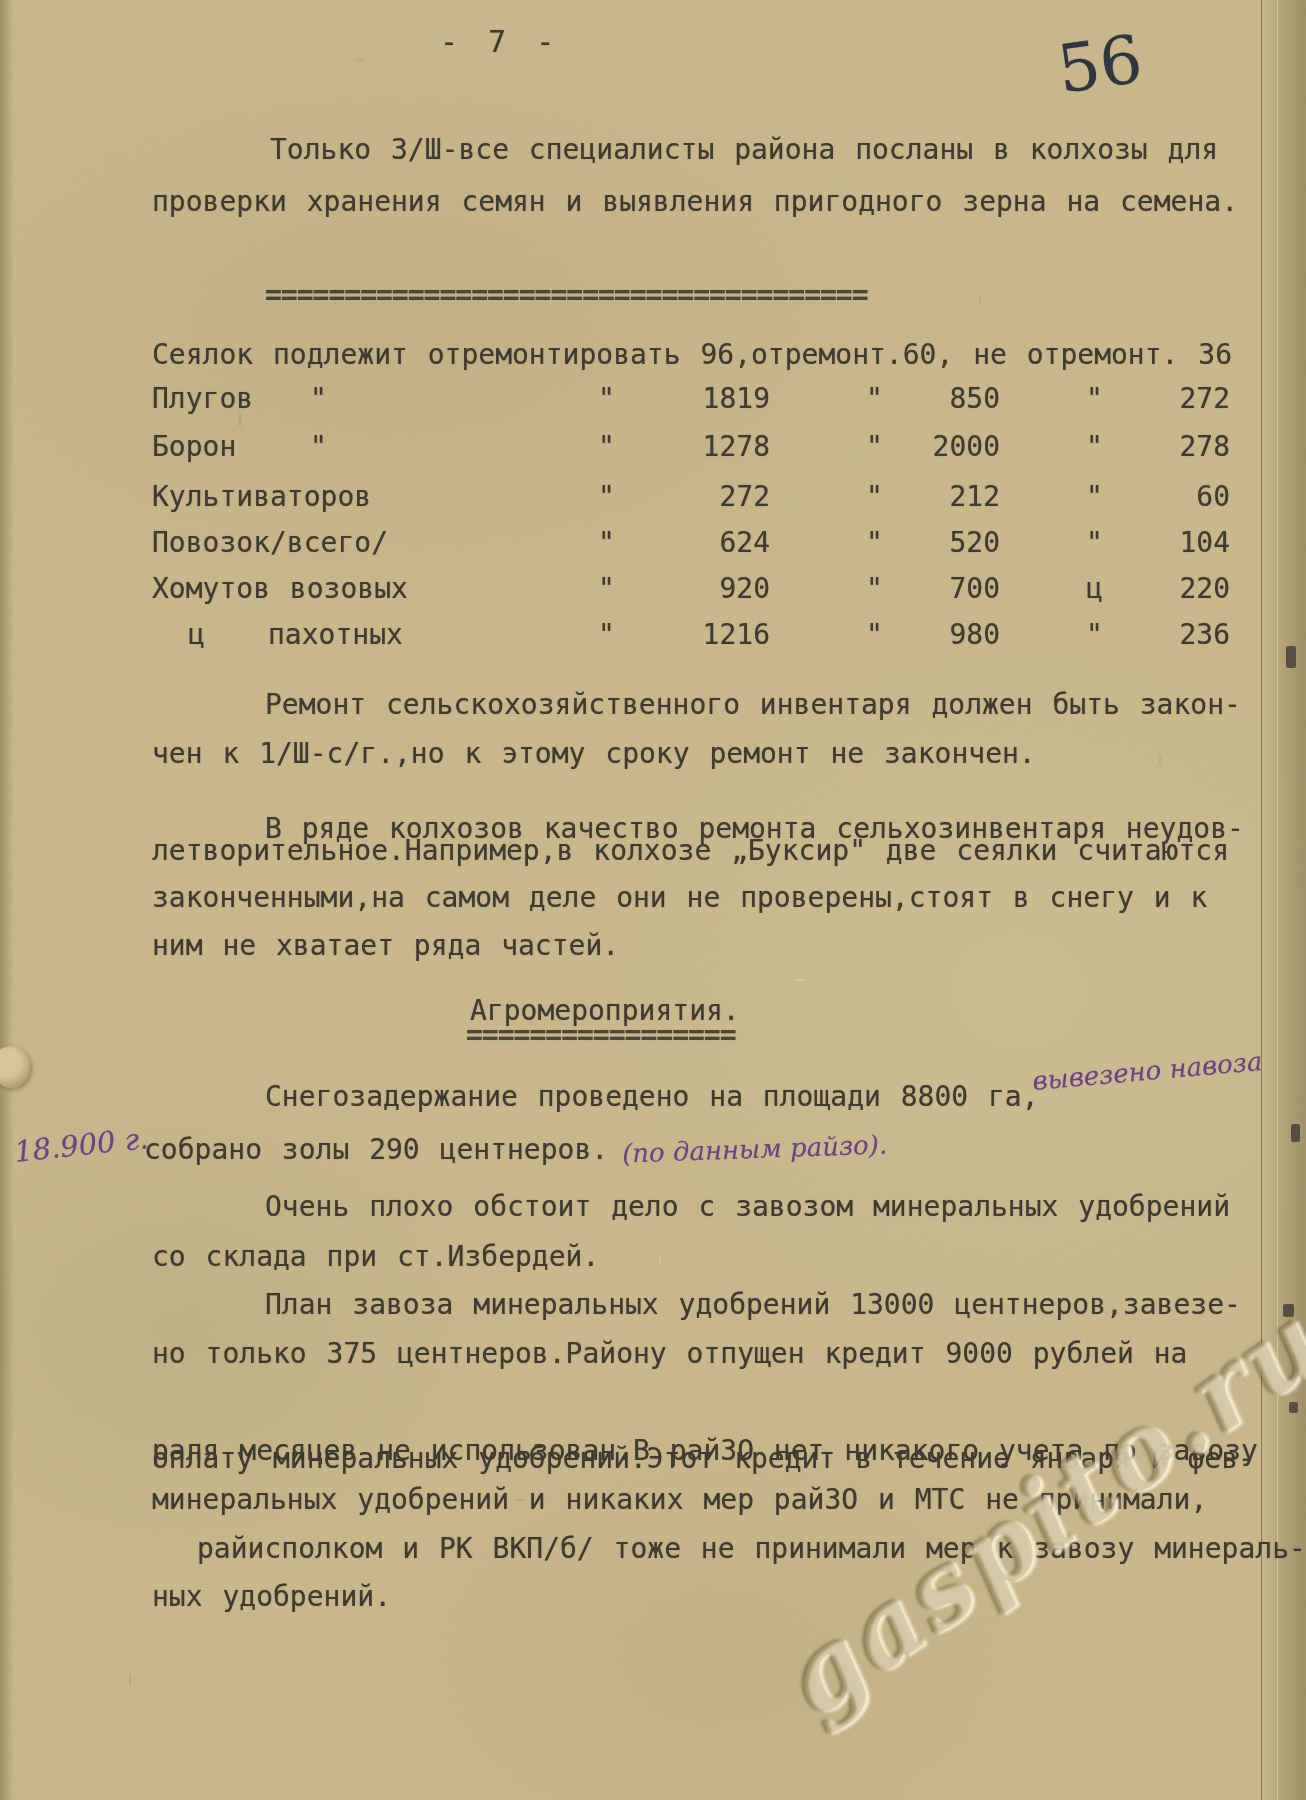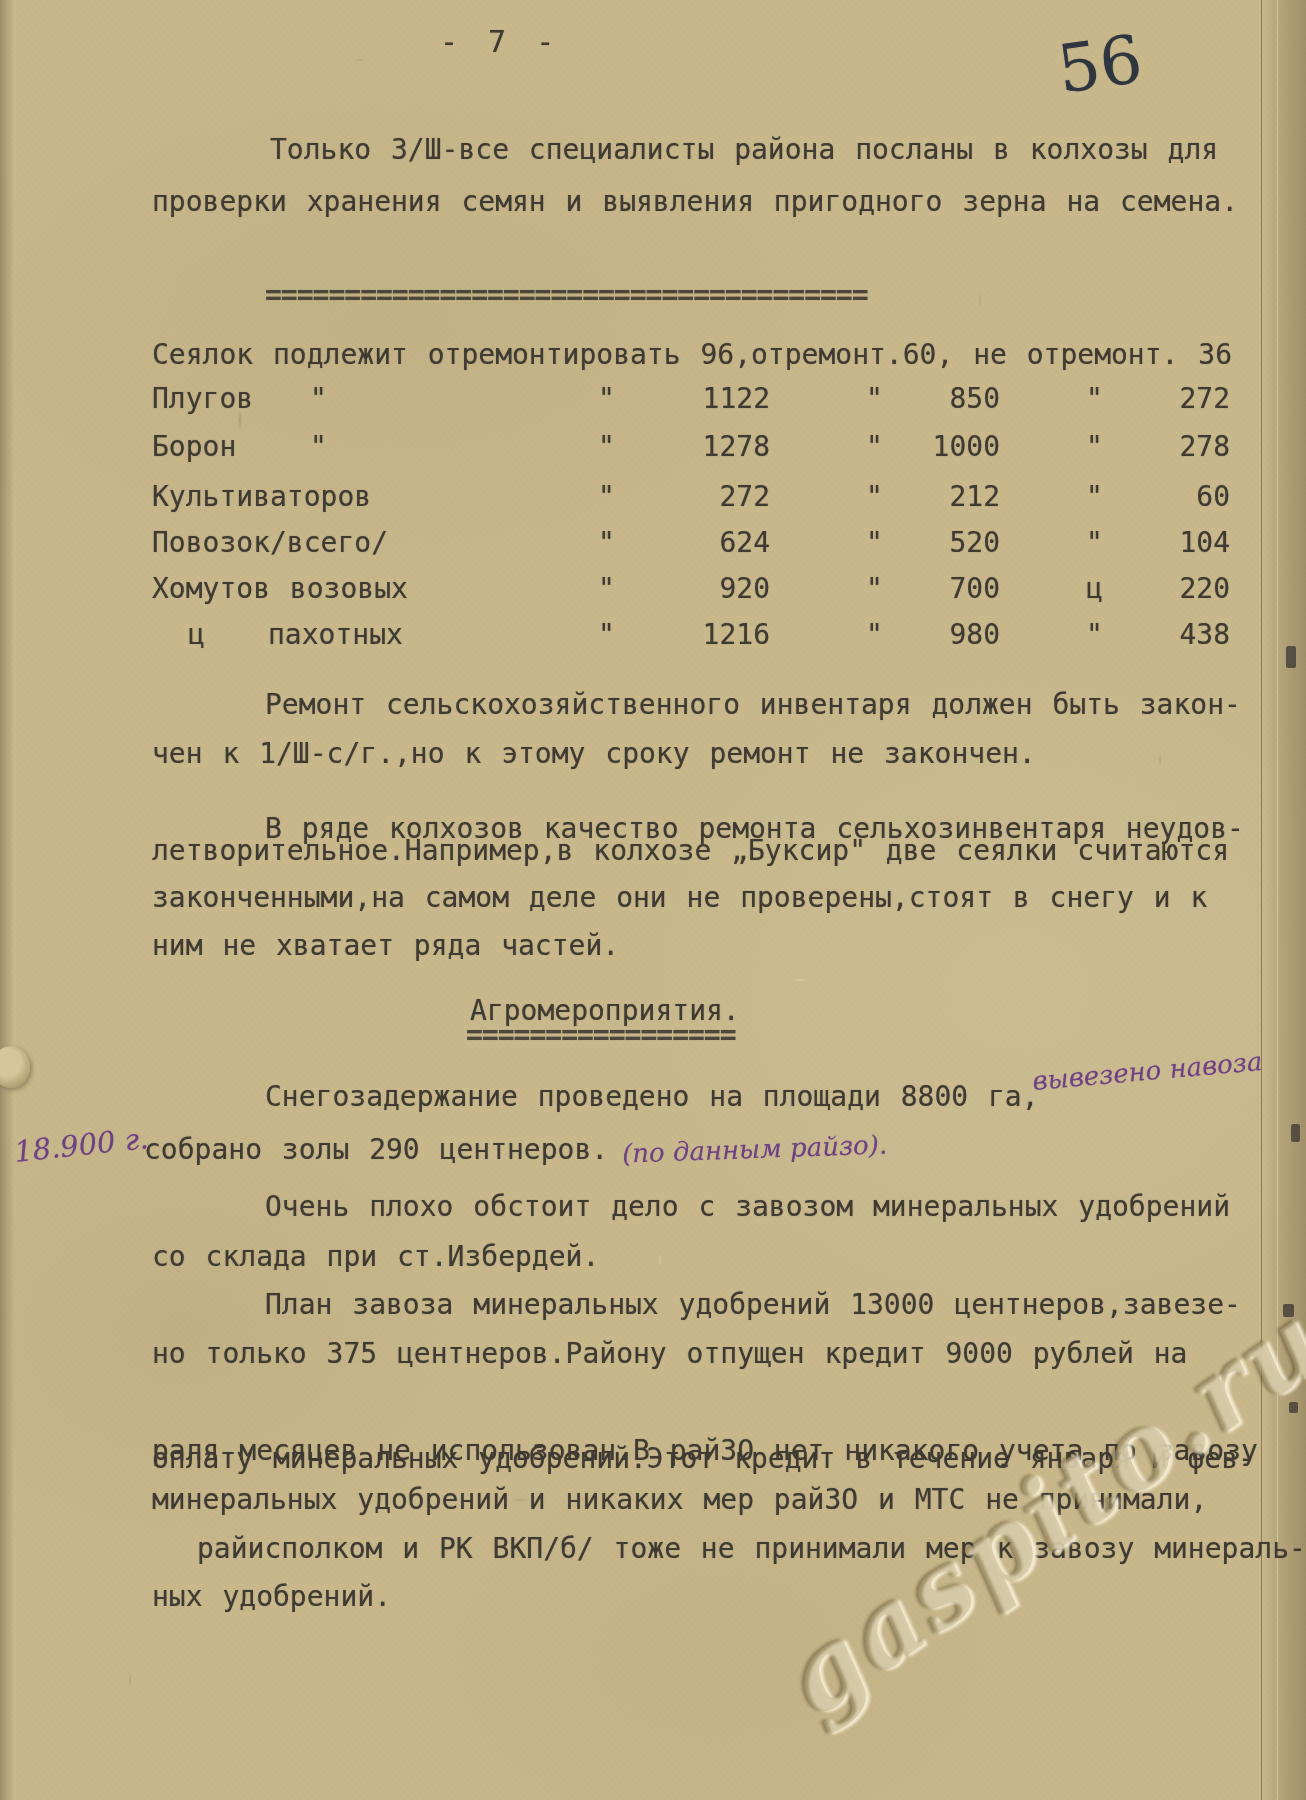--- a/index.html
+++ b/index.html
@@ -108,26 +108,26 @@
       <div class="tline" style="left: 265px; top: 1288px;">План завоза минеральных удобрений 13000 центнеров,завезе-</div>
       <div class="tline" style="left: 152px; top: 1337px;">но только 375 центнеров.Району отпущен кредит 9000 рублей на</div>
       <div class="tline" style="left: 152px; top: 1426px; margin-top: 16px;">оплату минеральных удобрений.Этот кредит в течение января и фев-</div>
       <div class="tline" style="left: 152px; top: 1434px;">раля месяцев не использован.В райЗО нет никакого учета по завозу</div>
       <div class="tline" style="left: 152px; top: 1483px;">минеральных удобрений и никаких мер райЗО и МТС не принимали,</div>
       <div class="tline" style="left: 152px; top: 1532px; margin-left: 45px;">райисполком и РК ВКП/б/ тоже не принимали мер к завозу минераль-</div>
       <div class="tline" style="left: 152px; top: 1580px;">ных удобрений.</div>
     </div>
 
   <div>
-      <div class="trow" style="top: 382px;"><span class="tcell c-label">Плугов</span><span class="tcell c-d1">"</span><span class="tcell c-d2">"</span><span class="tcell c-v1">1122</span><span class="tcell c-d3">"</span><span class="tcell c-v2">850</span><span class="tcell c-d4">"</span><span class="tcell c-v3">272</span></div>
-      <div class="trow" style="top: 430px; text-decoration: underline;"><span class="tcell c-label">Борон</span><span class="tcell c-d1">"</span><span class="tcell c-d2">"</span><span class="tcell c-v1">1278</span><span class="tcell c-d3">"</span><span class="tcell c-v2">1000</span><span class="tcell c-d4">"</span><span class="tcell c-v3">278</span></div>
+      <div class="trow" style="top: 382px;"><span class="tcell c-label">Плугов</span><span class="tcell c-d1">"</span><span class="tcell c-d2">"</span><span class="tcell c-v1">1819</span><span class="tcell c-d3">"</span><span class="tcell c-v2">850</span><span class="tcell c-d4">"</span><span class="tcell c-v3">272</span></div>
+      <div class="trow" style="top: 430px; text-decoration: underline;"><span class="tcell c-label">Борон</span><span class="tcell c-d1">"</span><span class="tcell c-d2">"</span><span class="tcell c-v1">1278</span><span class="tcell c-d3">"</span><span class="tcell c-v2">2000</span><span class="tcell c-d4">"</span><span class="tcell c-v3">278</span></div>
       <div class="trow" style="top: 480px;"><span class="tcell c-label">Культиваторов</span><span class="tcell c-d2">"</span><span class="tcell c-v1">272</span><span class="tcell c-d3">"</span><span class="tcell c-v2">212</span><span class="tcell c-d4">"</span><span class="tcell c-v3">60</span></div>
       <div class="trow" style="top: 526px;"><span class="tcell c-label">Повозок/всего/</span><span class="tcell c-d2">"</span><span class="tcell c-v1">624</span><span class="tcell c-d3">"</span><span class="tcell c-v2">520</span><span class="tcell c-d4">"</span><span class="tcell c-v3">104</span></div>
       <div class="trow" style="top: 572px;"><span class="tcell c-label">Хомутов возовых</span><span class="tcell c-d2">"</span><span class="tcell c-v1">920</span><span class="tcell c-d3">"</span><span class="tcell c-v2">700</span><span class="tcell c-d4">ц</span><span class="tcell c-v3">220</span></div>
-      <div class="trow" style="top: 618px;"><span class="tcell c-ditto">ц</span><span class="tcell c-label2">пахотных</span><span class="tcell c-d2">"</span><span class="tcell c-v1">1216</span><span class="tcell c-d3">"</span><span class="tcell c-v2">980</span><span class="tcell c-d4">"</span><span class="tcell c-v3">438</span></div>
+      <div class="trow" style="top: 618px;"><span class="tcell c-ditto">ц</span><span class="tcell c-label2">пахотных</span><span class="tcell c-d2">"</span><span class="tcell c-v1">1216</span><span class="tcell c-d3">"</span><span class="tcell c-v2">980</span><span class="tcell c-d4">"</span><span class="tcell c-v3">236</span></div>
     </div>
 
   <div class="s-title" style="left:470px;top:994px;">Агромероприятия.</div>
   <div class="rule" style="left:466px;top:1018px;">=================</div>
 
   <div class="hand note-manure">вывезено навоза</div>
   <div class="hand note-rayzo">(по данным райзо).</div>
   <div class="hand margin-note">18.900 г.</div>
 
   <div class="watermark">gaspito.ru</div>

